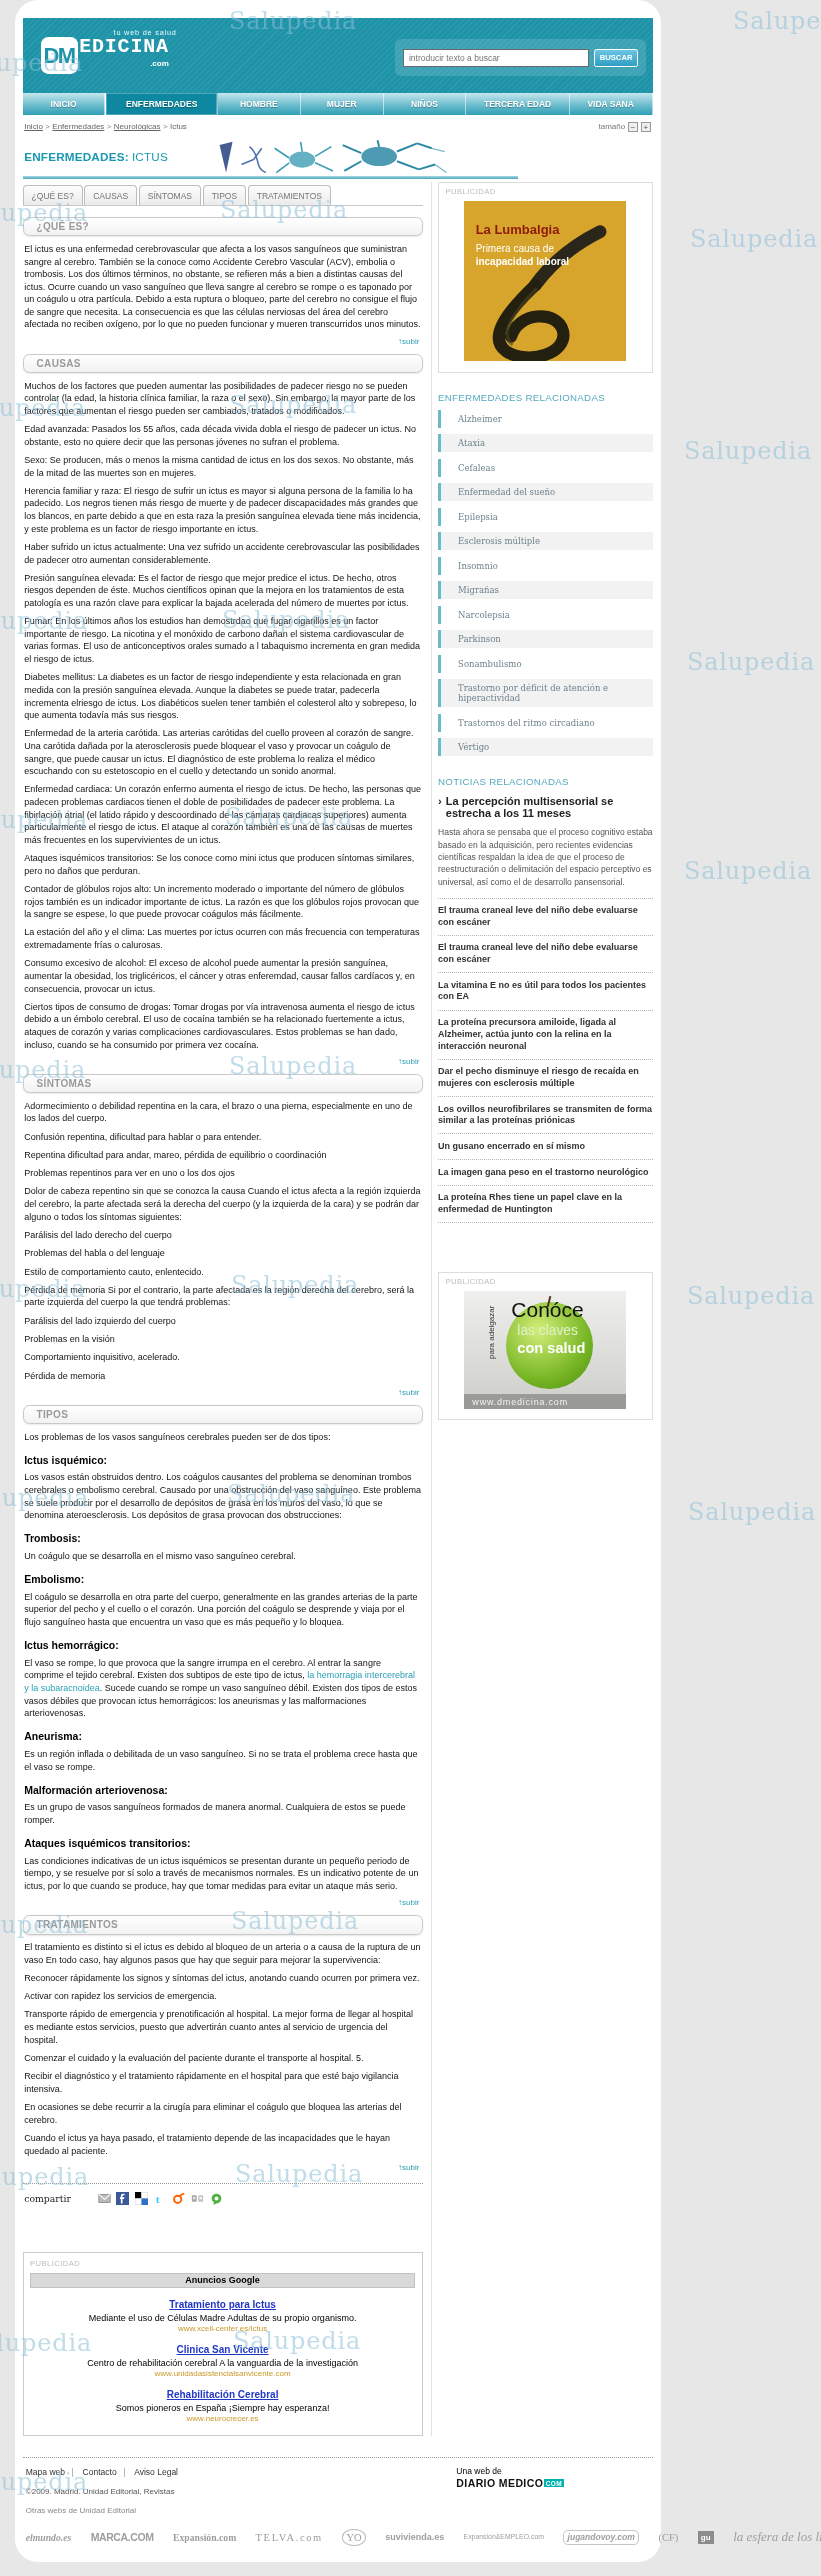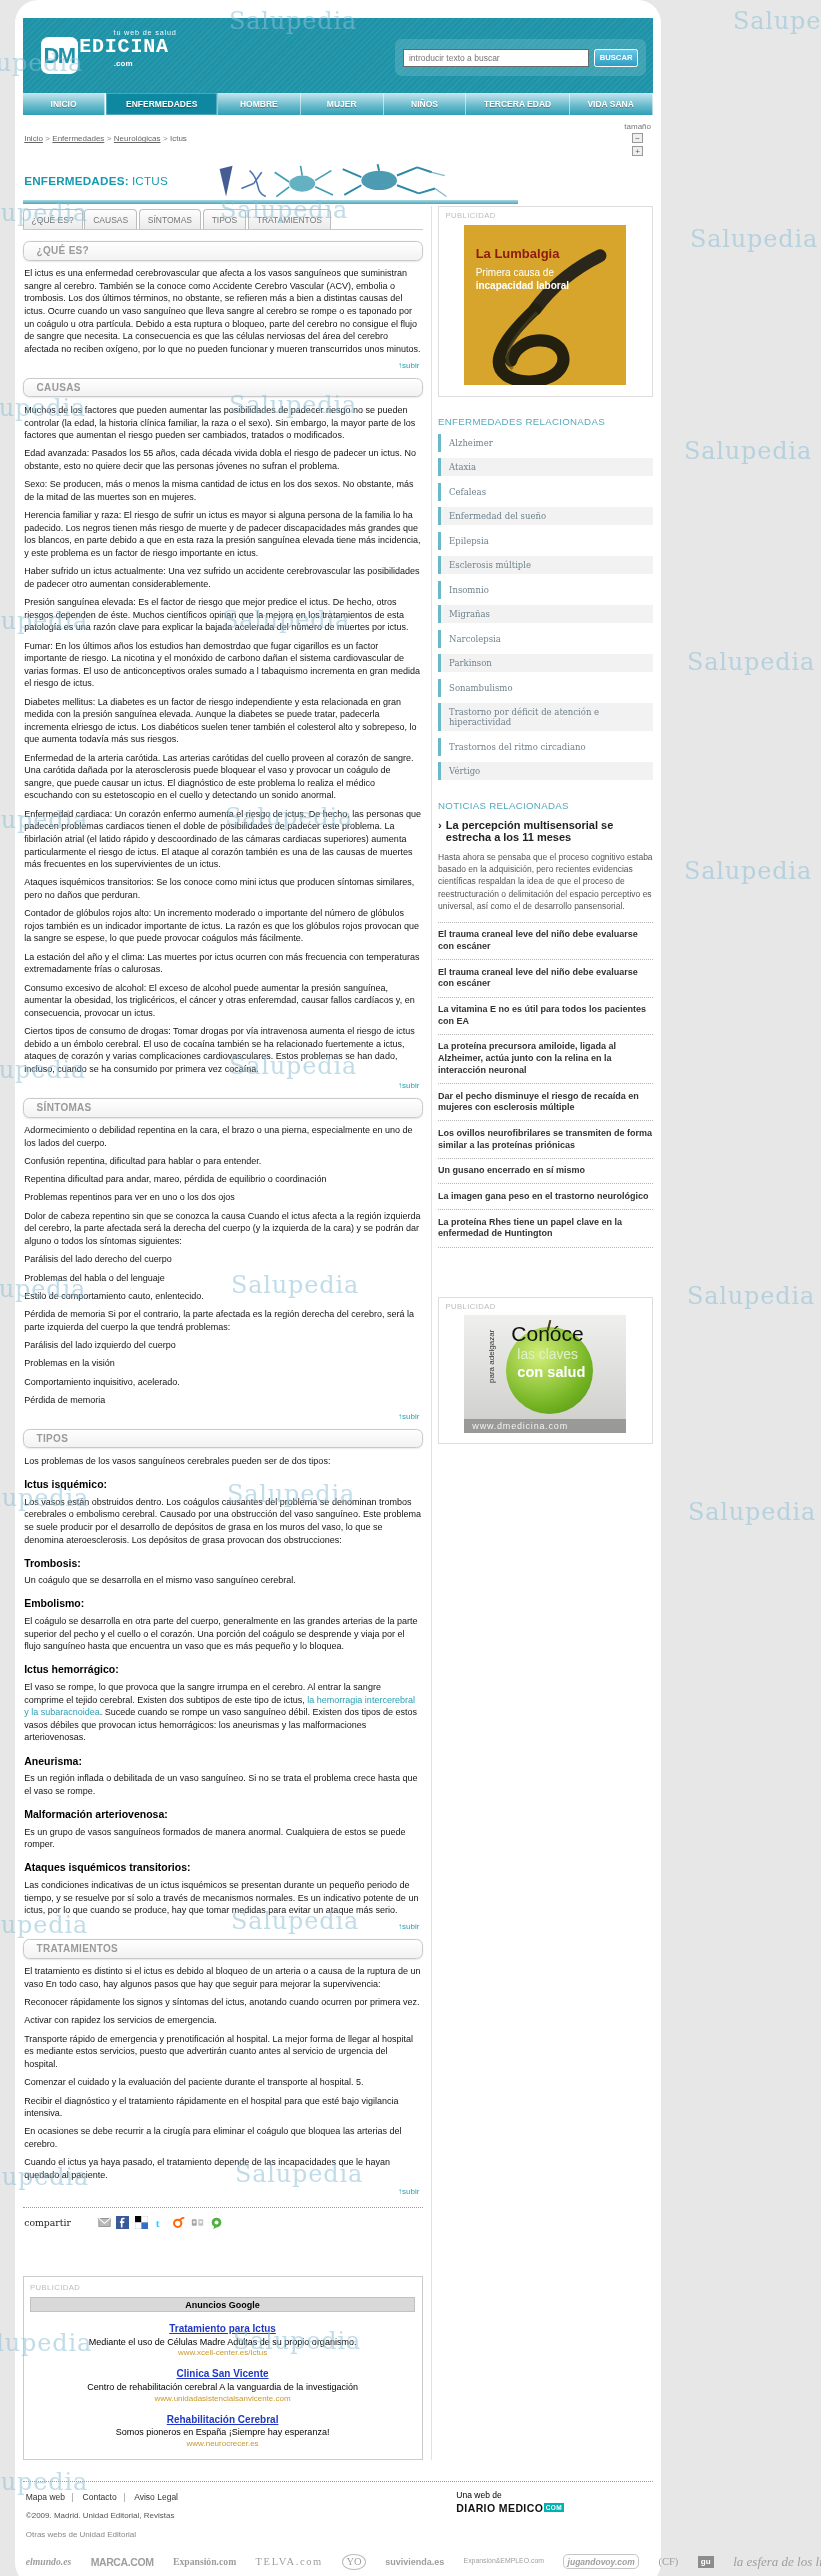--- a/index.html
+++ b/index.html
@@ -9,37 +9,37 @@
 
   
   .wm { position:absolute; font-family:"DejaVu Serif", serif; font-size:24px; color:#8fc0d8; opacity:.55; z-index:40; pointer-events:none; white-space:nowrap; letter-spacing:0.8px; }
 
   
   .banner { height:75px; background:#1e93a8; background-image:repeating-linear-gradient(135deg, rgba(255,255,255,.05) 0 1.6px, rgba(0,0,0,0) 1.6px 4px); position:relative; }
   .tagline { position:absolute; left:91px; top:9.7px; color:#eafcff; font-size:7.3px; letter-spacing:0.8px; }
   .logo { position:absolute; left:18px; top:19.4px; display:flex; align-items:flex-start; }
   .logo-tile { width:37px; height:37px; background:#fff; border-radius:7.3px; color:#1e93a8; font-weight:bold; font-size:22px; display:flex; align-items:center; justify-content:center; letter-spacing:-1.6px; }
   .logo-rest { color:#fff; font-weight:bold; font-size:20px; letter-spacing:0.8px; margin:11.3px 0 0 1.6px; line-height:1;font-family:Liberation Mono, monospace; }
-  .logo-tld { color:#fff; font-weight:bold; font-size:8px; display:block; text-align:center; margin-top:1.6px; }
+  .logo-tld { color:#fff; font-weight:bold; font-size:8px; display:block; text-align:right; margin-top:1.6px; }
   .searchwrap { position:absolute; right:6.5px; top:21px; width:251px; background:rgba(255,255,255,.14); border-radius:6.5px; padding:9.7px 8px; display:flex; gap:4.9px; align-items:center; }
   .searchwrap input { flex:1; height:18px; border:0.8px solid #6a6a6a; padding:0 4.9px; font-size:8.5px; color:#333; font-family:"Liberation Sans",sans-serif; }
   .btn-buscar { width:44px; height:18px; background:linear-gradient(#6cc6e4,#2e9ec4); border:0.8px solid #fff; border-radius:2.4px; color:#fff; font-weight:bold; font-size:7.7px; cursor:pointer; }
 
   
   .nav { height:22px; display:flex; background:linear-gradient(#c5e7ef,#6cbccd 55%,#2f9fb6); }
   .nav a { flex:1; display:flex; align-items:center; justify-content:center; color:#fff; font-weight:bold; font-size:8.5px; text-decoration:none; text-shadow:0 0.8px 0.8px rgba(0,0,0,.3); border-right:0.8px solid rgba(255,255,255,.55); }
   .nav a:nth-child(2) { flex:1.35; }
   .nav a:nth-child(6) { flex:1.25; }
   .nav a.active { background:#0e87a0; border-left:1.6px solid #fff; box-shadow:inset 0 0 0 0.8px rgba(255,255,255,.35); }
 
   
   .crumbrow { display:flex; justify-content:space-between; align-items:center; padding:6.5px 1.6px 4.9px; font-size:8px; color:#666; }
   .crumbrow a { color:#666; }
   .crumb-sep { margin:0 2.4px; color:#888; }
-  .sizebox { display:flex; align-items:center; gap:2.4px; color:#777;flex-direction:column; }
+  .sizebox { display:flex; align-items:center; gap:2.4px; color:#777; }
   .szbtn { width:10.5px; height:10.5px; border:0.8px solid #999; background:#efefef; font-size:8px; line-height:9px; text-align:center; color:#555; cursor:pointer; }
 
   
   .titlerow { position:relative; height:36px; margin-top:3.2px; }
   .h1 { position:absolute; left:1.6px; top:9.7px; font-size:11.7px; color:#1899af; letter-spacing:0.2px; }
   .h1 b { font-weight:bold; }
   .h1 span { font-weight:normal; margin-left:3.2px; }
   .neuron { position:absolute; left:182px; top:0; }
   .tealbar { width:495px; height:3.2px; background:linear-gradient(#a9d8e2,#4aa8bc); margin-bottom:2.4px; }
 
@@ -76,21 +76,21 @@
   .gad-url { font-size:8px; color:#c9992b; margin-top:1.6px; cursor:pointer; }
 
   
   .pub-box { border:0.8px solid #ddd; padding:4px 6.5px 8px; }
   .ad1 { width:162px; height:160px; margin:4.9px auto 3.2px; background:#d7a52c; position:relative; overflow:hidden; cursor:pointer; }
   .ad1-t1 { position:absolute; left:11.3px; top:21px; color:#8e1a0f; font-weight:bold; font-size:13px; }
   .ad1-t2 { position:absolute; left:11.3px; top:42px; color:#fff; font-size:10px; }
   .ad1-t3 { position:absolute; left:11.3px; top:55px; color:#fff; font-weight:bold; font-size:10px; }
   .side-title { color:#53a9be; font-size:9.7px; letter-spacing:0.3px; margin:19.4px 0 6.5px; font-weight:normal; }
   .dlist { list-style:none; }
-  .dlist li { border-left:3.2px solid #69b9c9; padding:4px 8px; margin:6.5px 0; font-family:"DejaVu Serif",serif; font-size:8.5px; color:#6f828d; cursor:pointer; }
+  .dlist li { border-left:3.2px solid #69b9c9; padding:4px 17px; margin:6.5px 0; font-family:"DejaVu Serif",serif; font-size:8.5px; color:#6f828d; cursor:pointer; }
   .dlist li:nth-child(even) { background:#f2f2f2; }
   .feat { display:flex; gap:4px; margin-top:8px; cursor:pointer; }
   .feat-arrow { font-weight:bold; font-size:11.3px; color:#2b2b2b; line-height:1.1; }
   .feat-title { font-weight:bold; font-size:11px; color:#222; line-height:1.15; }
   .feat-ex { font-size:8.5px; color:#555; line-height:1.45; margin:6.5px 0 9.7px; }
   .nlist { list-style:none; }
   .nlist li { border-top:0.8px dotted #b5b5b5; padding:6.5px 0; font-weight:bold; font-size:9px; color:#333; line-height:1.3; cursor:pointer; }
   .nlist li:last-child { border-bottom:0.8px dotted #b5b5b5; }
   .pub-box2 { margin-top:49px; }
   .ad2 { width:162px; height:118px; margin:4.9px auto 1.6px; background:linear-gradient(#efefed,#cdcdca); position:relative; overflow:hidden; cursor:pointer; }

